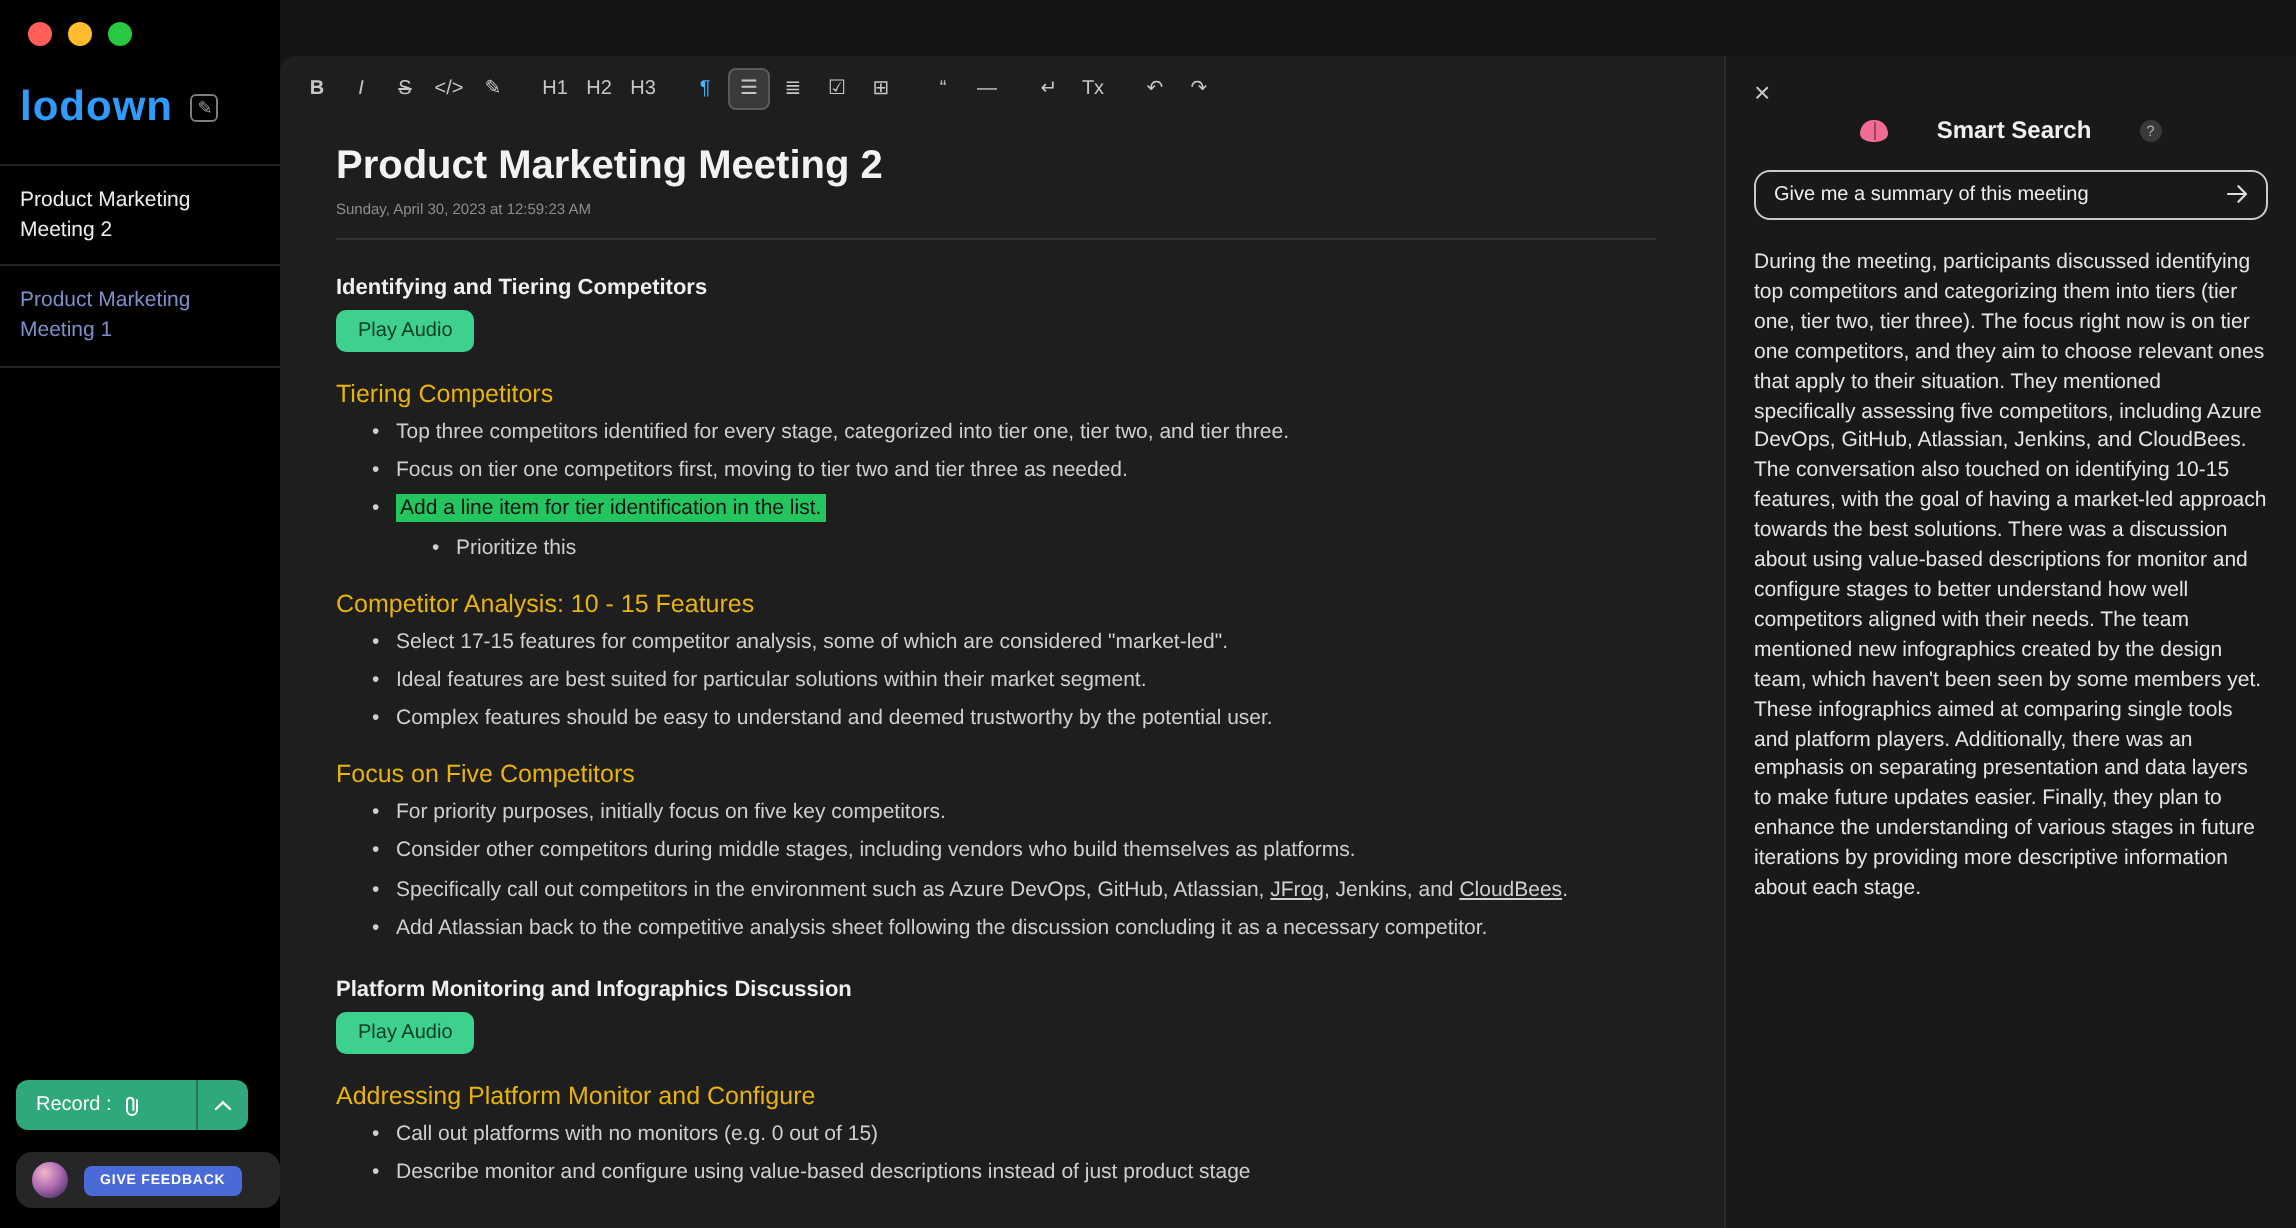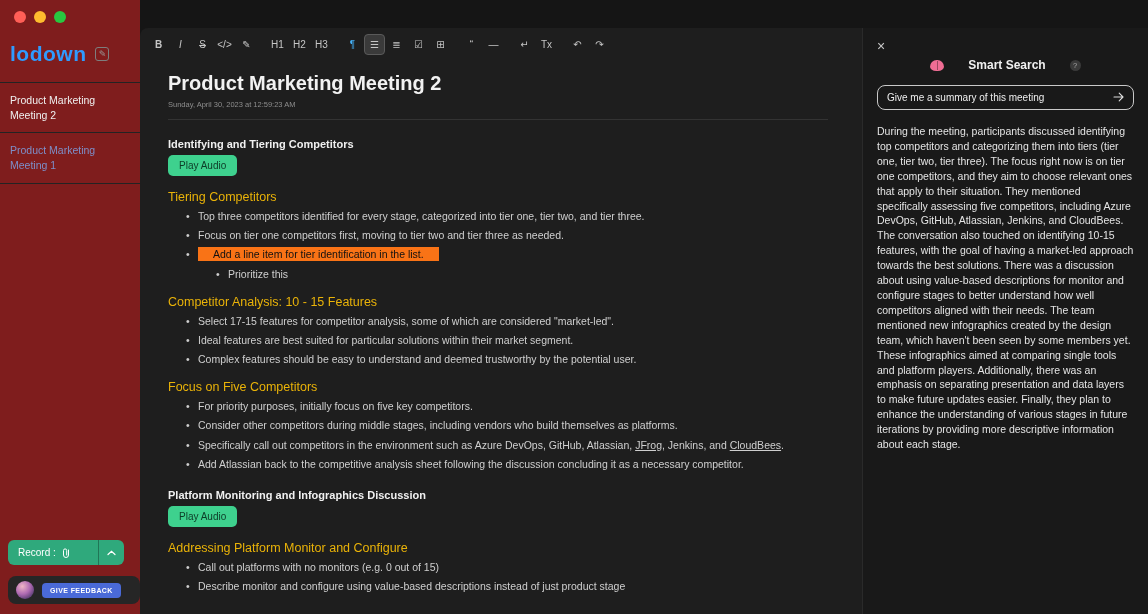--- a/index.html
+++ b/index.html
@@ -6,21 +6,21 @@
   html,body { margin:0; padding:0; background:#0d0d0d; }
   body { font-family:"Liberation Sans","DejaVu Sans",sans-serif; color:#ddd; }
   .window { position:relative; width:1148px; height:614px; background:#151515; overflow:hidden; }
 
   
   .traffic { position:absolute; top:11px; left:14px; display:flex; gap:8px; z-index:5; }
   .tl { width:12px; height:12px; border-radius:50%; display:inline-block; }
   .tl.red{background:#ff5f57}.tl.yellow{background:#febc2e}.tl.green{background:#28c840}
 
   
-  .sidebar { position:absolute; left:0; top:0; bottom:0; width:140px; background:#7f1d1d; display:flex; flex-direction:column; padding-top:40px; }
+  .sidebar { position:absolute; left:0; top:0; bottom:0; width:140px; background:#000000; display:flex; flex-direction:column; padding-top:40px; }
   .logo-row { display:flex; align-items:center; gap:9px; padding:2px 10px 16px; }
   .logo { color:#2f9bff; font-size:21px; font-weight:700; letter-spacing:.5px; }
   .compose-icon { color:#9a9a9a; font-size:9px; border:1px solid #7e7e7e; border-radius:3px; width:14px; height:14px; display:flex; align-items:center; justify-content:center; cursor:pointer; }
   .note-list { flex:1; }
   .note-item { padding:10px 10px; font-size:10.5px; line-height:1.4; color:#7e8fc9; border-bottom:1px solid #232323; cursor:pointer; }
   .note-item:first-child { border-top:1px solid #232323; }
   .note-item.active { color:#efefef; }
   .sidebar-bottom { padding:8px 8px 10px; display:flex; flex-direction:column; gap:11px; }
   .record-btn { display:flex; align-items:center; background:#2fa97c; border-radius:6px; height:25px; padding:0 0 0 10px; color:#fff; font-size:10px; border:none; width:116px; font-family:inherit; cursor:pointer; }
   .record-btn .rec-label { margin-right:5px; }
@@ -41,21 +41,21 @@
   .doc-title { font-size:20px; font-weight:700; color:#f2f2f2; margin:10px 0 5px; }
   .doc-date { font-size:7.5px; color:#8d8d8d; padding-bottom:10px; border-bottom:1px solid #333; }
   .doc-h2 { font-size:11px; font-weight:700; color:#f0f0f0; margin:18px 0 5px; }
   .play-wrap { margin:4px 0 6px; }
   .play-audio { background:#3ed18e; color:#0d3b27; font-size:10px; border:none; border-radius:5px; padding:5px 11px; font-family:inherit; cursor:pointer; }
   .doc-h3 { font-size:12.5px; color:#eab308; margin:14px 0 5px; font-weight:400; }
   .doc-ul { list-style:none; margin:4px 0 8px; padding-left:18px; }
   .doc-ul .doc-ul { margin:3px 0 0; padding-left:18px; }
   .doc-ul li { font-size:10.5px; color:#cfcfcf; margin:5px 0; position:relative; padding-left:12px; line-height:1.35; }
   .doc-ul li::before { content:"\2022"; position:absolute; left:0; color:#cfcfcf; }
-  .hl { background:#f97316; color:#111; padding:1px 15px; }
+  .hl { background:#22c55e; color:#111; padding:1px 2px; }
   .doc-link { text-decoration:underline; cursor:pointer; }
 
   
   .right-panel { position:absolute; left:862px; top:28px; right:0; bottom:0; background:#191919; border-left:1px solid #2a2a2a; padding:0 14px; }
   .close-btn { background:none; border:none; color:#c9c9c9; font-size:14px; margin:8px 0 0 -6px; padding:2px 6px; cursor:pointer; font-family:inherit; }
   .ss-header { display:flex; align-items:center; justify-content:center; gap:24px; margin-top:2px; }
   .brain-icon { width:14px; height:11px; background:#ef6d94; border-radius:50% 50% 46% 46% / 65% 65% 40% 40%; position:relative; }
   .brain-icon::after { content:""; position:absolute; left:50%; top:1px; bottom:1px; width:1px; background:rgba(0,0,0,.35); }
   .ss-title { font-size:12px; font-weight:700; color:#f0f0f0; }
   .help-icon { width:11px; height:11px; border-radius:50%; background:#3a3a3a; color:#aaa; font-size:7.5px; display:flex; align-items:center; justify-content:center; cursor:pointer; }

